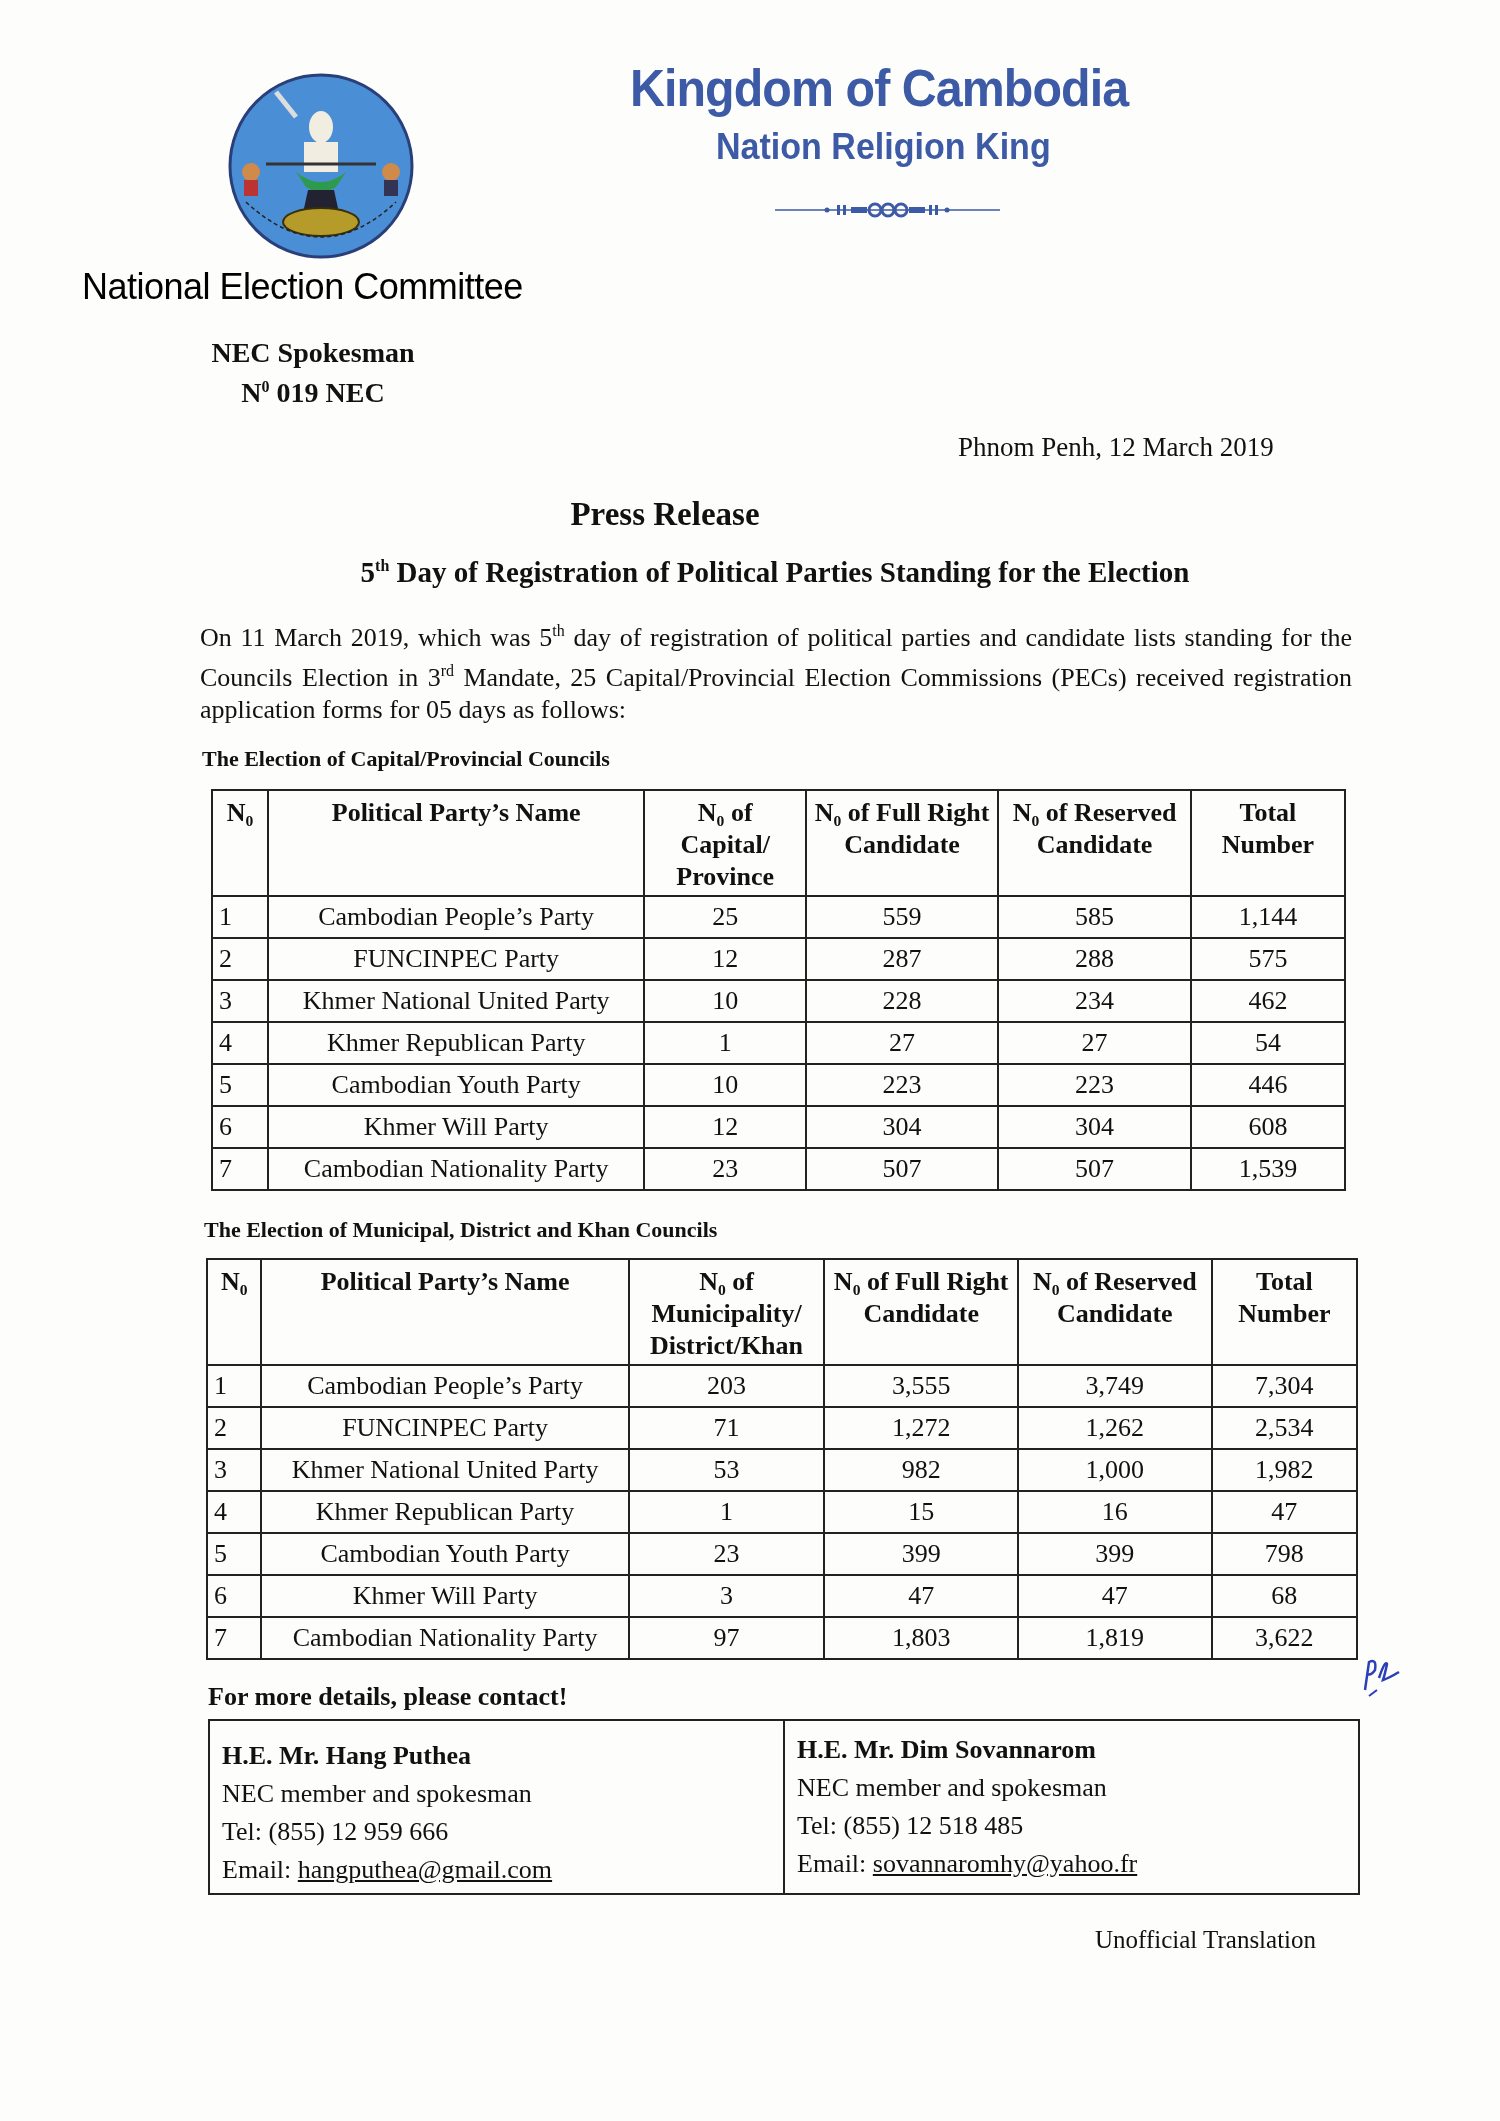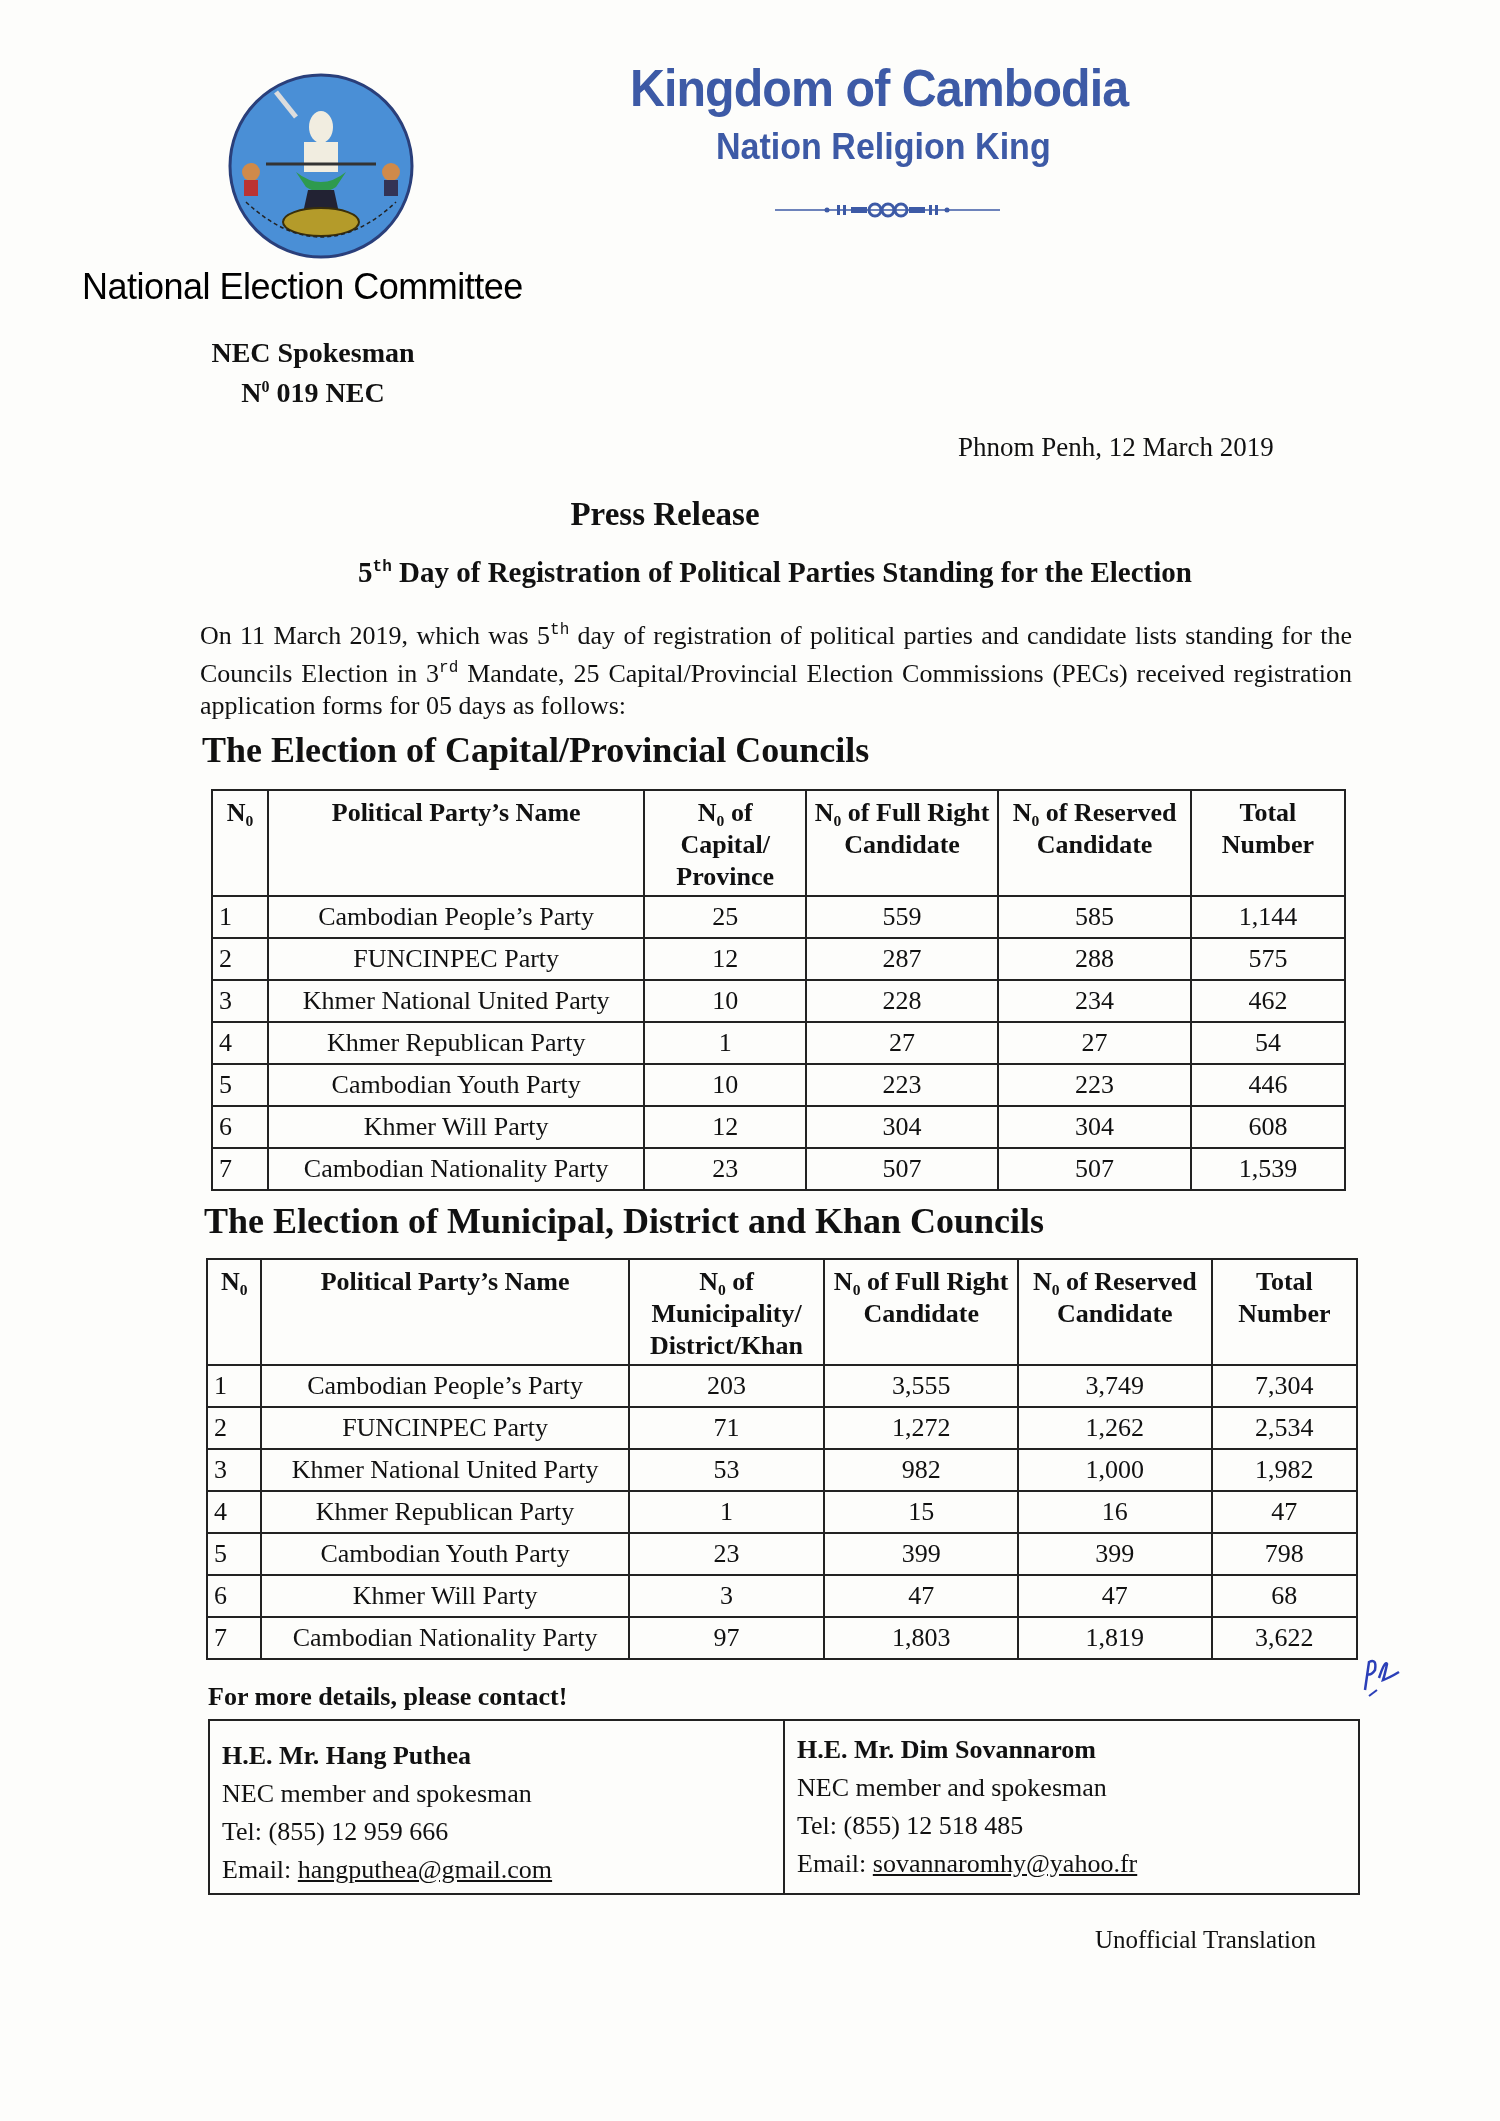--- a/index.html
+++ b/index.html
@@ -13,23 +13,23 @@
   .nec-name { left:82px; top:266px; font-family:"Liberation Sans", sans-serif; font-size:36px; color:#000000; letter-spacing:-0.5px; }
   .kingdom { left:0; top:58px; width:1500px; }
   .kingdom-title { position:absolute; left:630px; top:0; font-family:"Liberation Sans", sans-serif; font-weight:bold; font-size:52px; color:#3d5aa6; letter-spacing:-1px; transform:scaleX(0.93); transform-origin:left; white-space:nowrap; }
   .kingdom-motto { position:absolute; left:716px; top:68px; font-family:"Liberation Sans", sans-serif; font-weight:bold; font-size:37px; color:#3d5aa6; transform:scaleX(0.92); transform-origin:left; white-space:nowrap; }
   .ornament { left:775px; top:200px; width:225px; height:20px; }
   .spokes { left:198px; top:336px; width:230px; text-align:center; font-weight:bold; font-size:28px; line-height:34px; }
   .spokes sup { font-size:16px; }
   .date { left:958px; top:432px; font-size:27px; }
   .press-title { left:0; width:1330px; top:496px; text-align:center; font-weight:bold; font-size:33px; }
   .subtitle { left:0; width:1550px; top:556px; text-align:center; font-weight:bold; font-size:29px; }
-  .subtitle sup, .intro sup { font-size:16px;font-family:Liberation Mono, monospace; }
+  .subtitle sup, .intro sup { font-size:16px; }
   .intro { left:200px; top:614px; width:1152px; font-size:26px; line-height:33px; text-align:justify; }
-  .sec-title { font-weight:bold; font-size:36px; }
+  .sec-title { font-weight:bold; font-size:22px;margin-top:17px; }
   table.data { position:absolute; border-collapse:collapse; font-size:26px; }
   table.data td, table.data th { border:2px solid #222; padding:0 6px; vertical-align:top; }
   table.data th { font-weight:bold; text-align:center; line-height:32px; padding-top:6px; }
   table.data td { height:40px; line-height:40px; }
   td.num { text-align:center; }
   td.no { text-align:left; padding-left:10px; }
   td.name { text-align:center; padding-left:12px; white-space:nowrap; }
   .contact-title { left:208px; top:1682px; font-weight:bold; font-size:26px; }
   table.contact { position:absolute; left:208px; top:1719px; width:1152px; border-collapse:collapse; font-size:26px;border-radius:18px; }
   table.contact td { border:2px solid #222; vertical-align:top; padding:16px 12px 4px 12px; line-height:38px; width:50%; }

